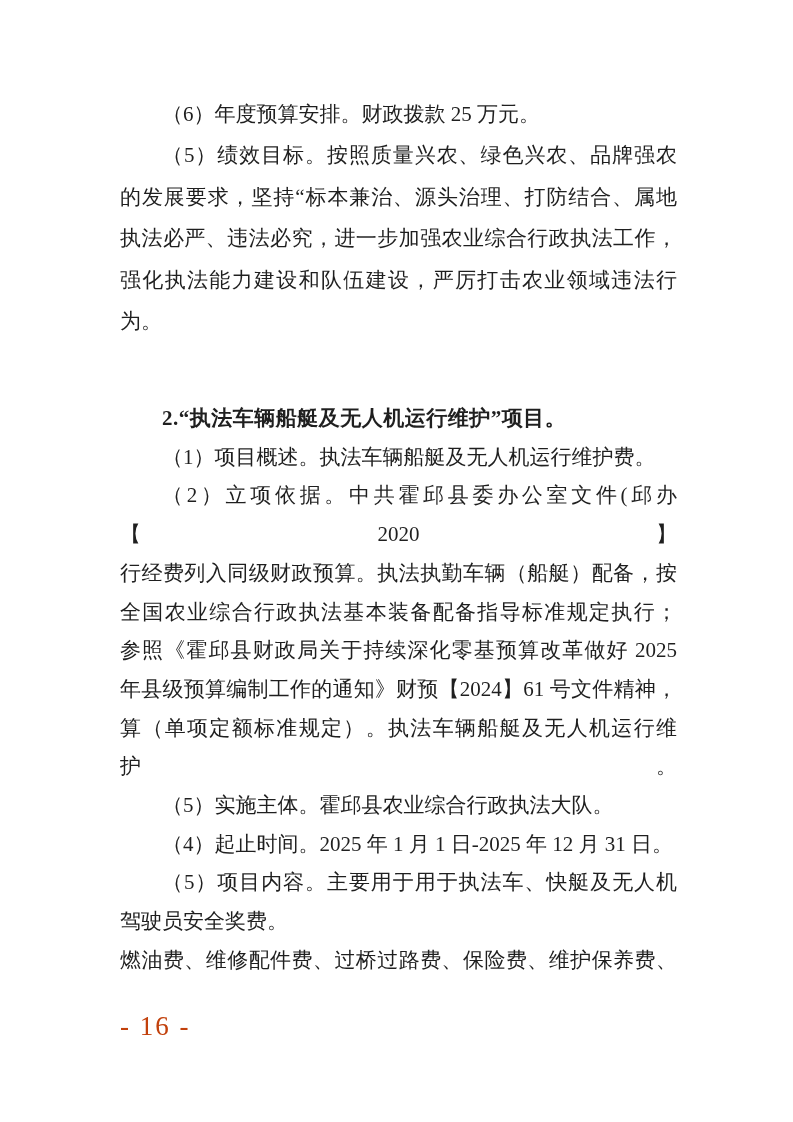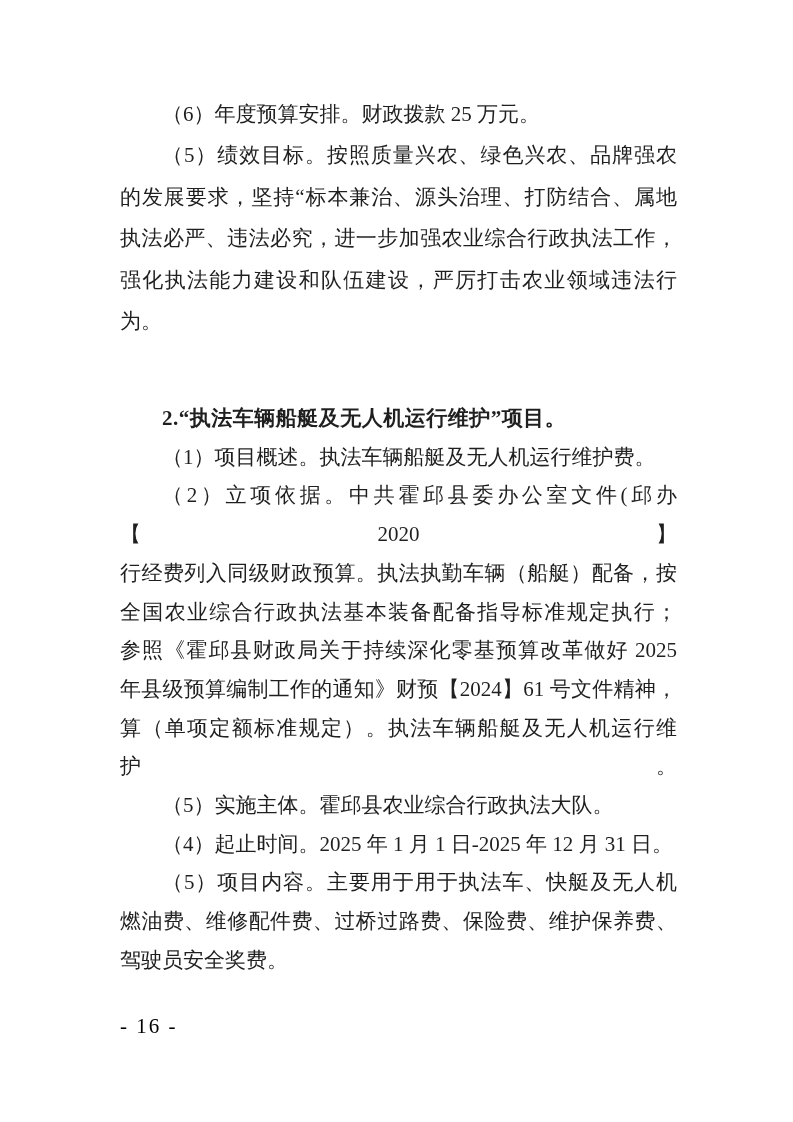--- a/index.html
+++ b/index.html
@@ -26,23 +26,23 @@
   #blockB { top: 399px; line-height: 38.7px; }
   .ln { min-height: 1em; }
   .ind { text-indent: 42px; }
   .jf  { text-align: justify; text-align-last: justify; }
   .nw  { white-space: nowrap; }
   .heading { font-weight: 700; letter-spacing: 0.5px; }
   .footer {
     position: absolute;
     left: 120px;
     top: 1012px;
-    font-size: 21px;
+    font-size: 27px;
     line-height: 28px;
-    color: #000000;
+    color: #c2410c;
     letter-spacing: 2px;
   }
 </style>
 </head>
 <body>
 
 <div class="page">
 
   <div class="block" id="blockA">
     <div class="ln ind nw">（6）年度预算安排。财政拨款 25 万元。</div>
@@ -58,19 +58,19 @@
     <div class="ln ind nw">（1）项目概述。执法车辆船艇及无人机运行维护费。</div>
     <div class="ln ind jf">（2）立项依据。中共霍邱县委办公室文件(邱办【2020】</div>
     <div class="ln jf">行经费列入同级财政预算。执法执勤车辆（船艇）配备，按</div>
     <div class="ln jf">全国农业综合行政执法基本装备配备指导标准规定执行；</div>
     <div class="ln jf">参照《霍邱县财政局关于持续深化零基预算改革做好 2025</div>
     <div class="ln jf">年县级预算编制工作的通知》财预【2024】61 号文件精神，</div>
     <div class="ln jf">算（单项定额标准规定）。执法车辆船艇及无人机运行维护。</div>
     <div class="ln ind nw">（5）实施主体。霍邱县农业综合行政执法大队。</div>
     <div class="ln ind nw">（4）起止时间。2025 年 1 月 1 日-2025 年 12 月 31 日。</div>
     <div class="ln ind jf">（5）项目内容。主要用于用于执法车、快艇及无人机</div>
+    <div class="ln nw">驾驶员安全奖费。</div>
     <div class="ln jf">燃油费、维修配件费、过桥过路费、保险费、维护保养费、</div>
-    <div class="ln nw">驾驶员安全奖费。</div>
   </div>
 
   <div class="footer">- 16 -</div>
 
 </div>
 
 </body></html>

